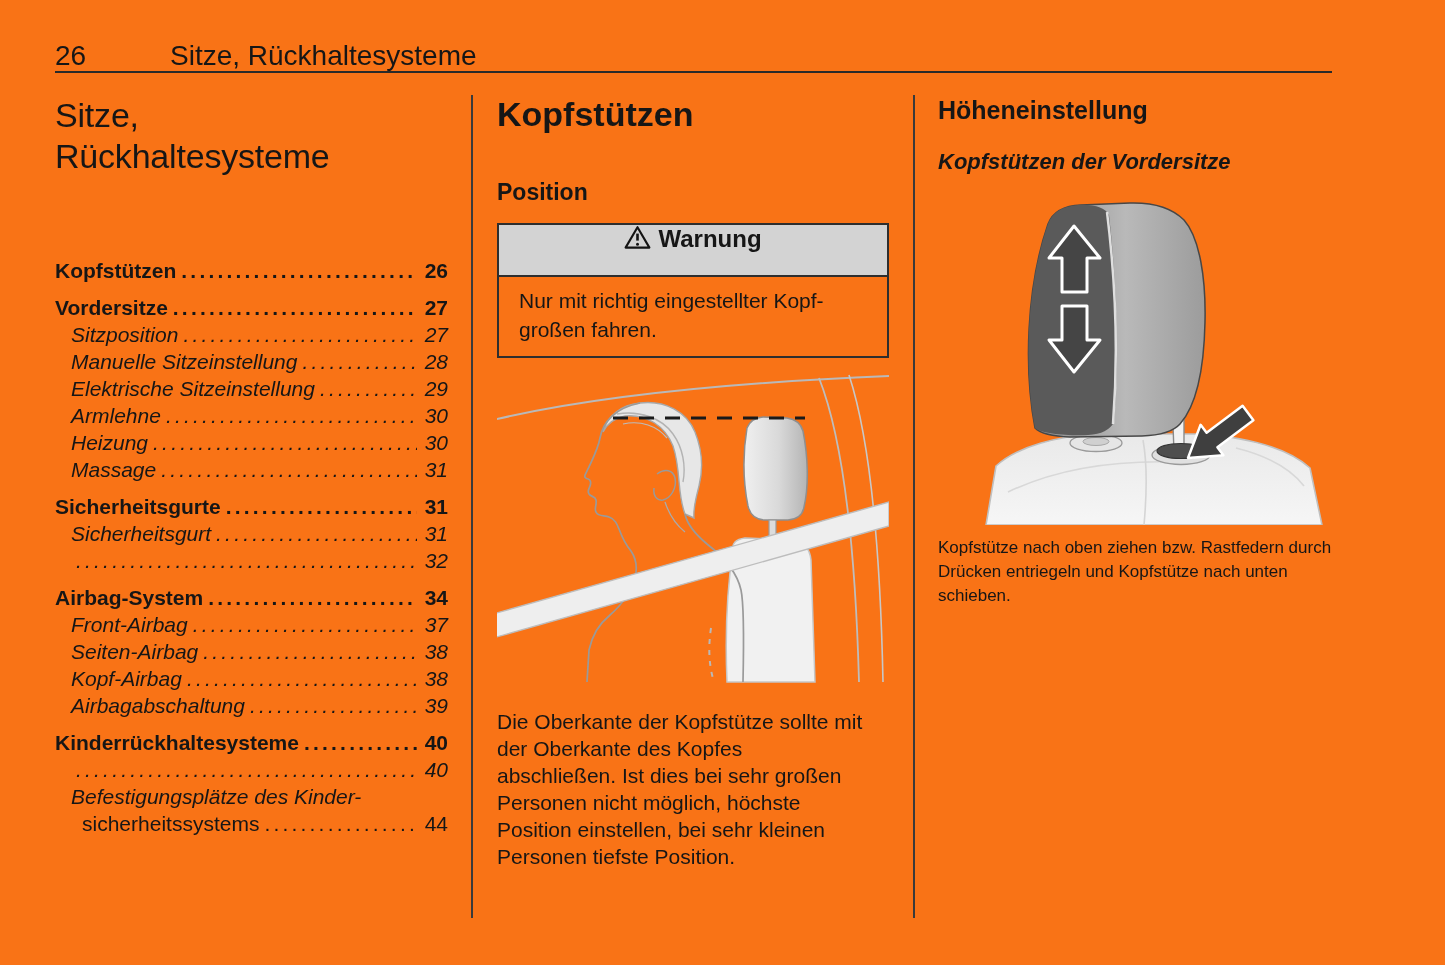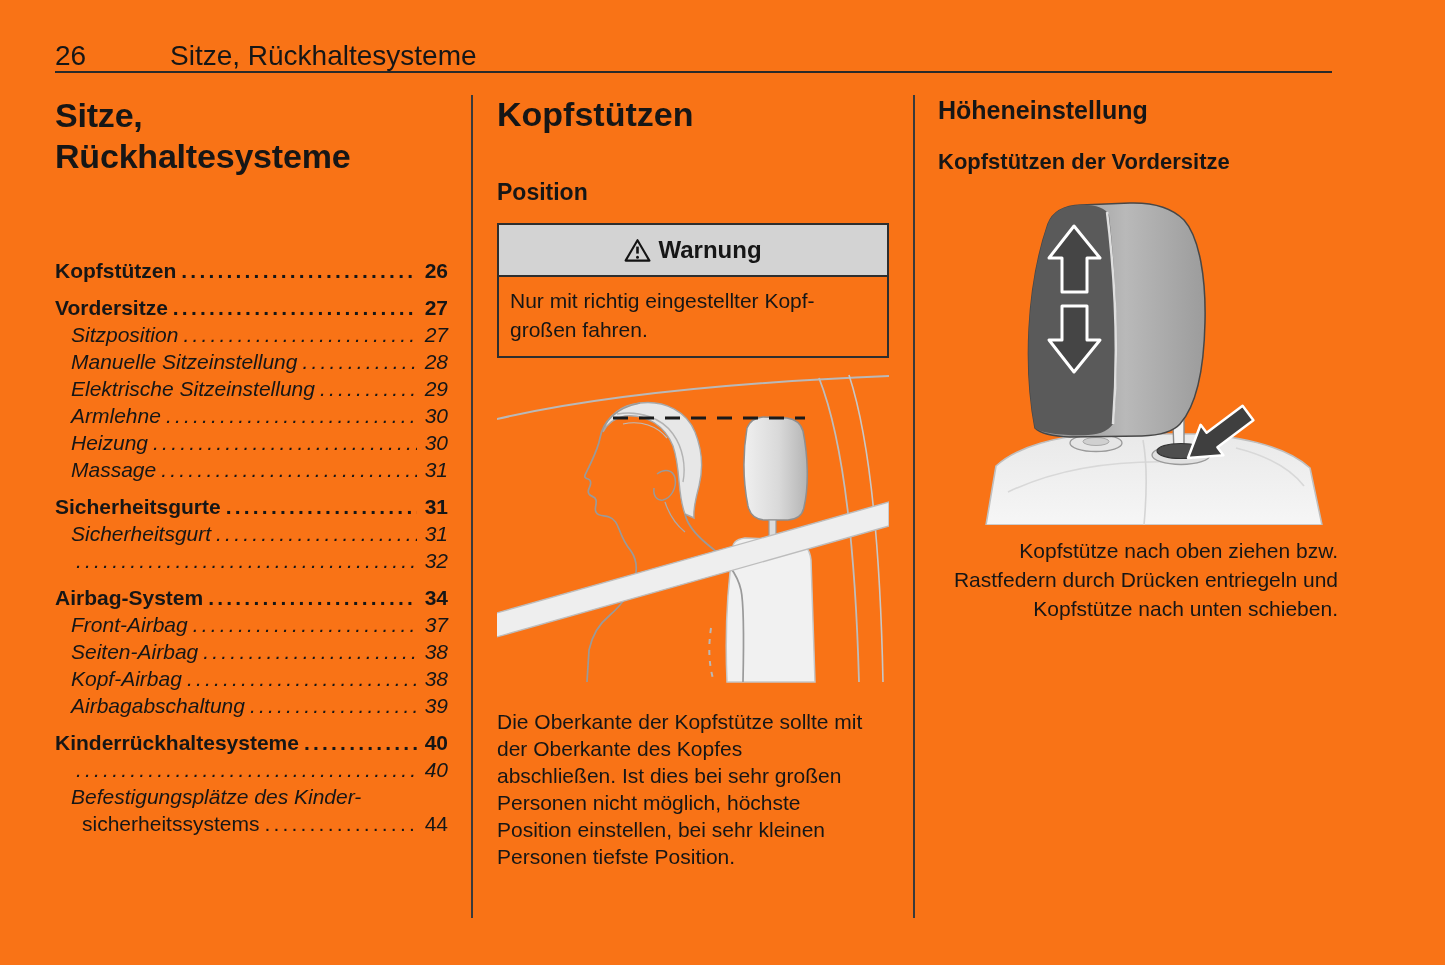--- a/index.html
+++ b/index.html
@@ -11,47 +11,47 @@
   
   .hdr-num{position:absolute;left:55px;top:41px;font-size:28px;line-height:30px;}
   .hdr-title{position:absolute;left:170px;top:41px;font-size:28px;line-height:30px;}
   .hdr-rule{position:absolute;left:55px;top:71px;width:1277px;height:2px;background:#2a2a2a;}
   
   .vsep{position:absolute;top:95px;width:2px;height:823px;background:#3a3a3a;}
   .vsep.left{left:471px;}
   .vsep.right{left:913px;}
   
   .col-left{position:absolute;left:55px;top:95px;width:393px;}
-  .doc-title{font-size:34px;font-weight:700;line-height:41px;letter-spacing:-.2px;}
+  .doc-title{font-size:34px;font-weight:400;line-height:41px;letter-spacing:-.2px;}
   .toc{margin-top:80px;font-size:21px;line-height:27px;}
   .toc-row{display:flex;align-items:baseline;}
   .toc-row.group{font-weight:700;margin-top:10px;}
   .toc-row.group:first-child{margin-top:0;}
   .toc-row.sub{padding-left:16px;font-style:italic;}
   .toc-row.sub2{padding-left:27px;}
   .toc-label{flex:0 0 auto;white-space:nowrap;}
   .toc-dots{flex:1 1 auto;overflow:hidden;white-space:nowrap;letter-spacing:3.2px;margin:0 3px 0 5px;}
   .toc-page{flex:0 0 auto;min-width:28px;text-align:right;}
   
   .col-mid{position:absolute;left:497px;top:95px;width:392px;}
   .h1{font-size:34px;font-weight:700;line-height:38px;margin:0;}
   .h3{font-size:23px;font-weight:700;line-height:26px;margin:46px 0 0 0;}
   .warnbox{margin-top:18px;border:2px solid #2e2e2e;}
   .warnhead{background:#d3d3d3;border-bottom:2px solid #2e2e2e;height:50px;
-    display:flex;align-items:center;justify-content:center;gap:7px;
+    display:flex;align-items:flex-start;justify-content:center;gap:7px;
     font-size:24px;font-weight:700;}
-  .warnbody{padding:9px 12px 12px 11px;font-size:21px;line-height:29px;}
+  .warnbody{padding:9px 12px 12px 20px;font-size:21px;line-height:29px;}
   .bodytext{margin-top:24px;width:370px;font-size:21px;line-height:27px;}
   .illu-mid{display:block;margin-top:16px;}
   
   .col-right{position:absolute;left:938px;top:95px;width:400px;}
   .h2{font-size:25px;font-weight:700;line-height:30px;margin:0;}
-  .h4{font-size:22px;font-weight:700;line-height:26px;margin:24px 0 0 0;}
+  .h4{font-size:22px;font-weight:700;line-height:26px;margin:24px 0 0 0;font-style:italic;}
   .illu-right{display:block;margin-top:25px;}
-  .caption{margin-top:11px;width:400px;font-size:21px;line-height:29px;text-align:right;}
+  .caption{margin-top:11px;width:400px;font-size:17px;line-height:24px;}
 </style>
 </head>
 <body>
 
 <div class="page">
 
   <div class="hdr-num">26</div>
   <div class="hdr-title">Sitze, Rückhaltesysteme</div>
   <div class="hdr-rule"></div>
 

